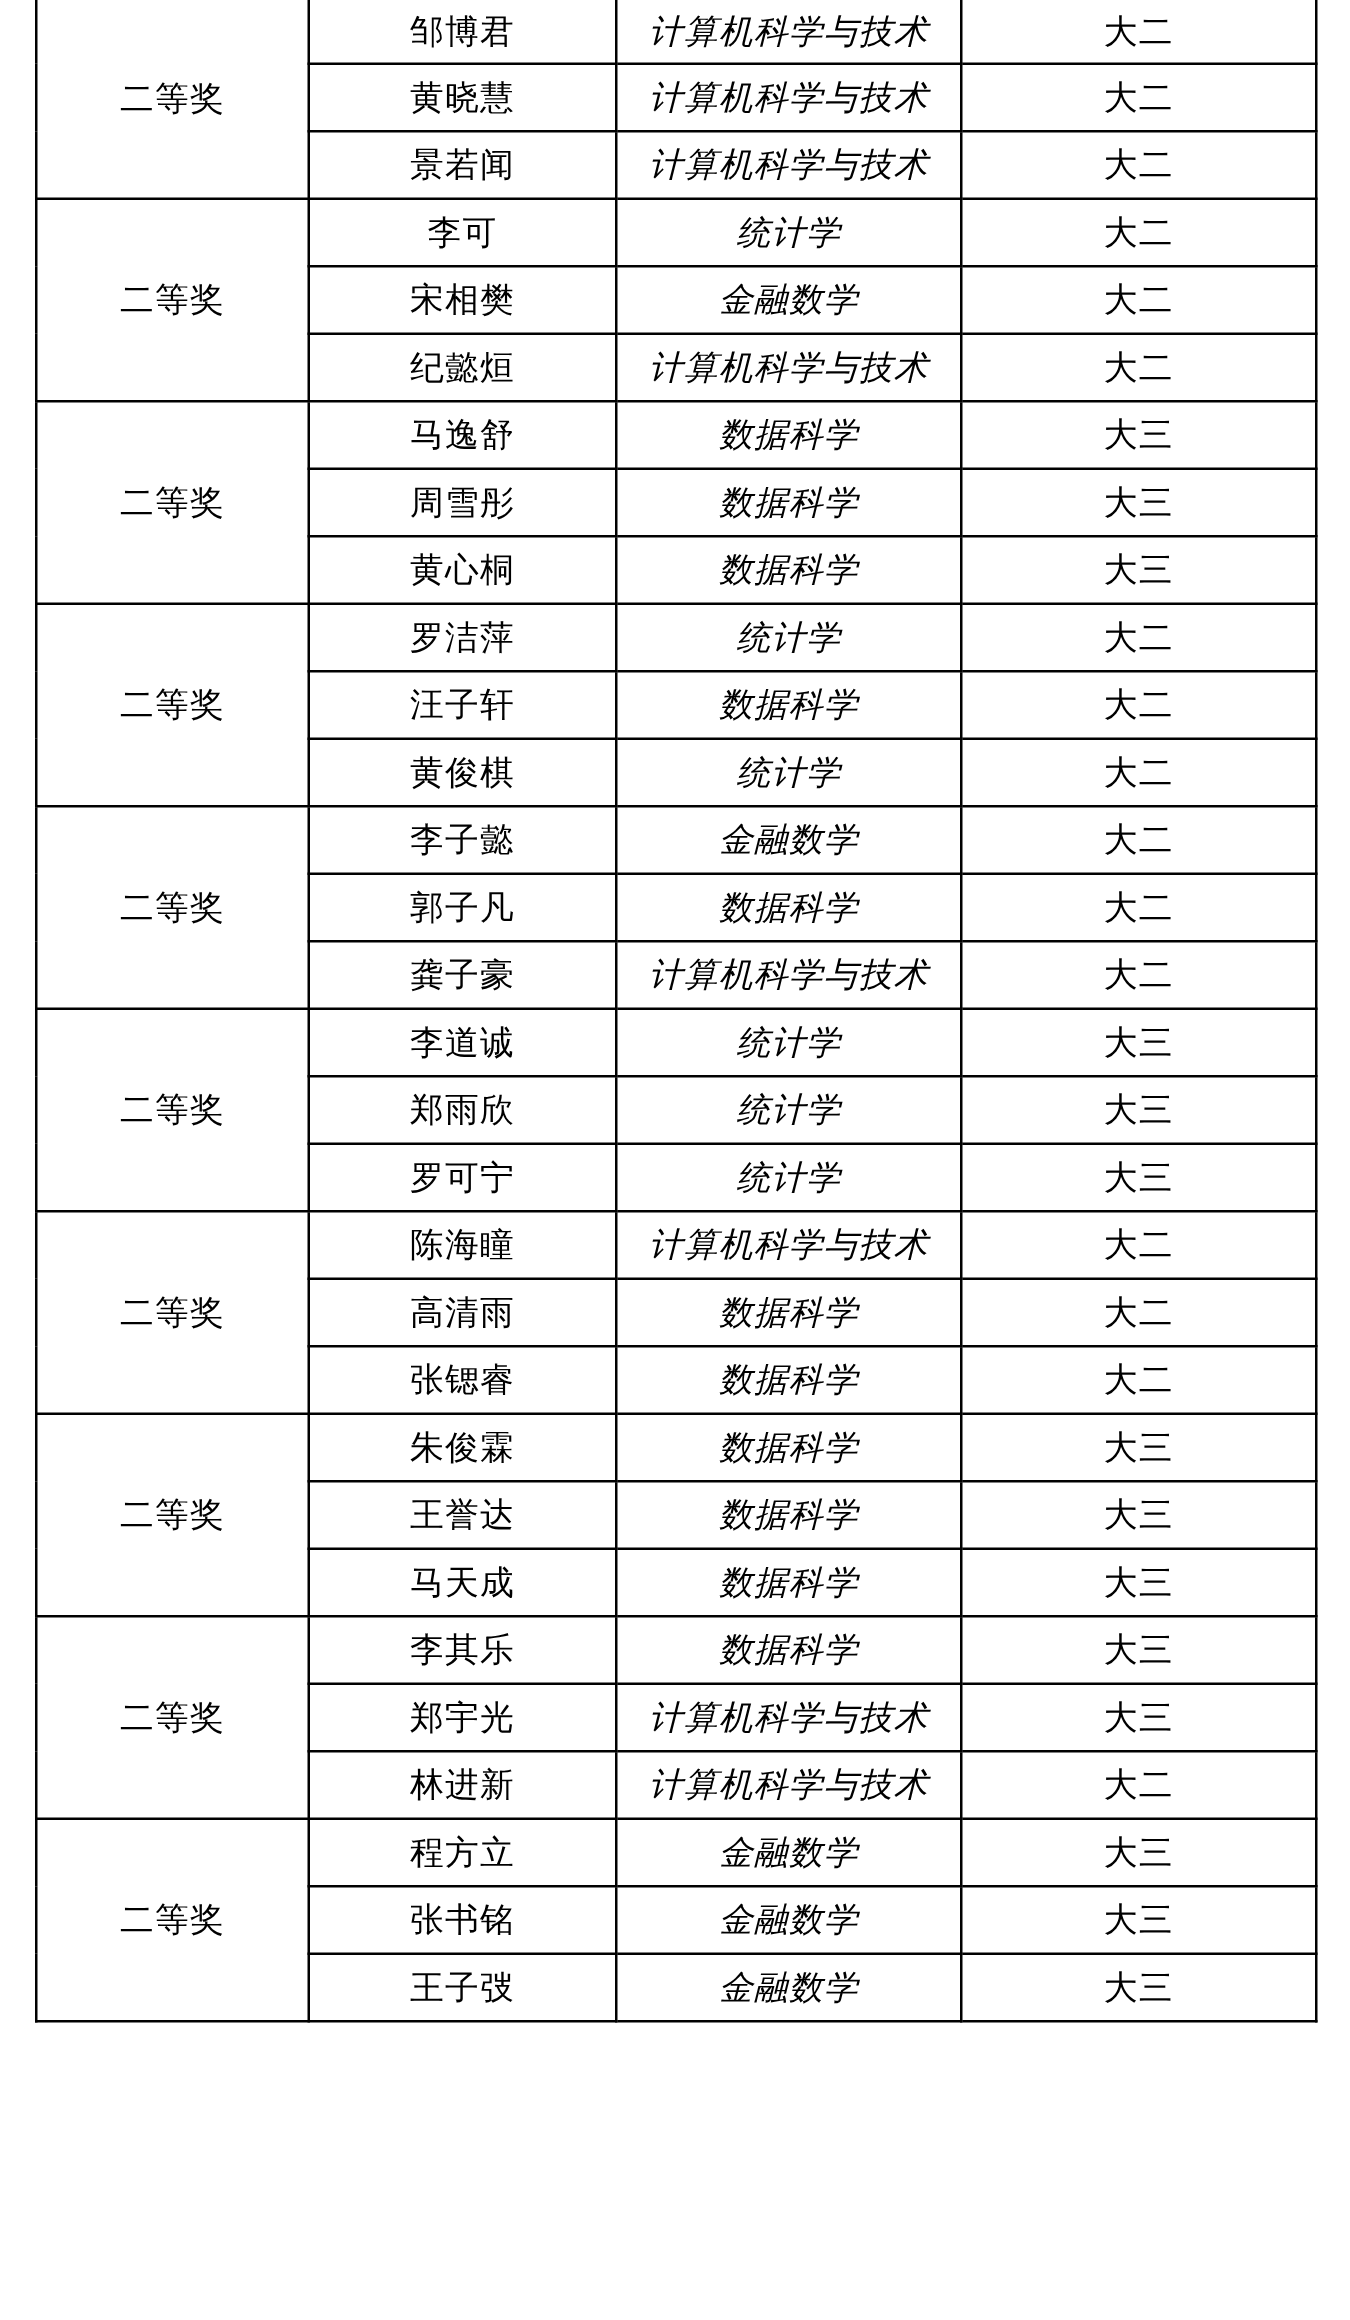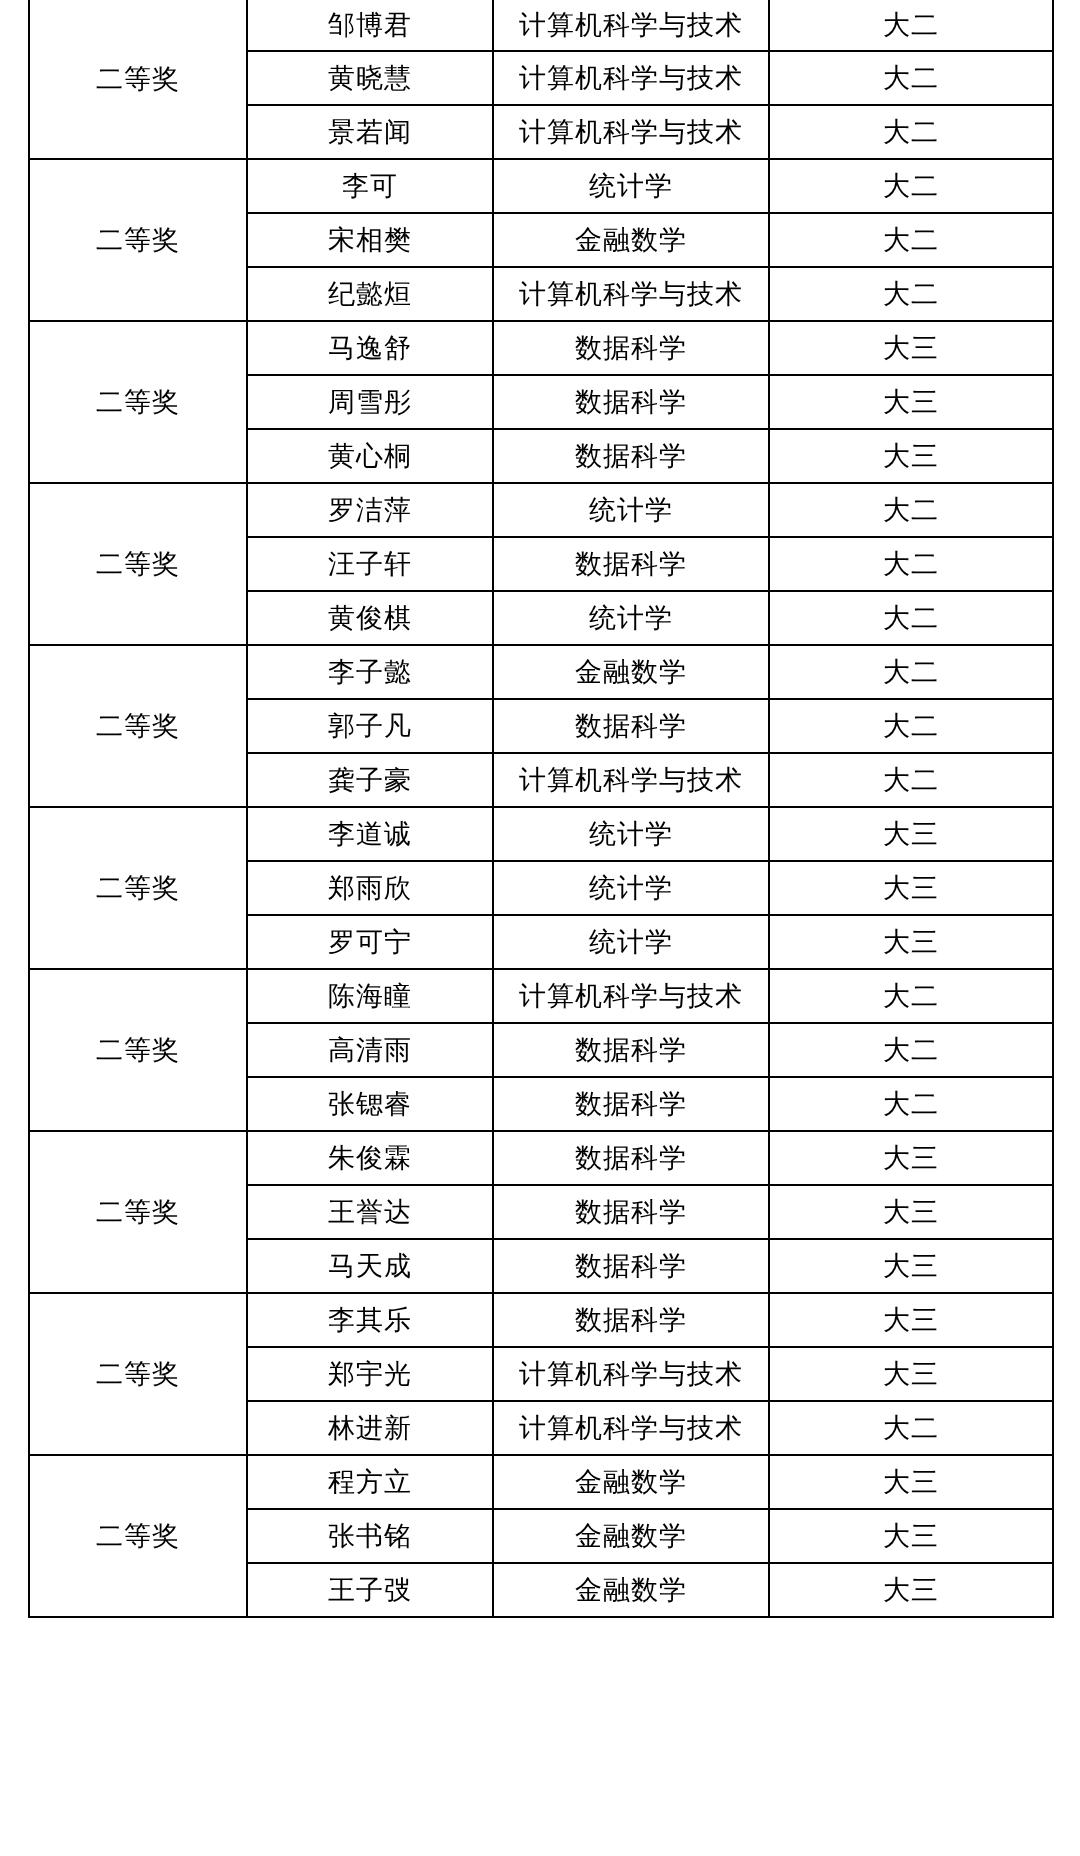--- a/index.html
+++ b/index.html
@@ -46,20 +46,21 @@
     font-family: "Liberation Serif", "DejaVu Serif", serif;
   }
   td.award-cell {
     font-size: 27px;
   }
   td.name-cell {
     font-size: 28px;
   }
   td.major-cell {
     font-size: 27px;
+    font-style: italic;
   }
   td.grade-cell {
     font-size: 27px;
   }
   
   tr.first-row td { height: 50px; }
 </style>
 </head>
 <body>
 

